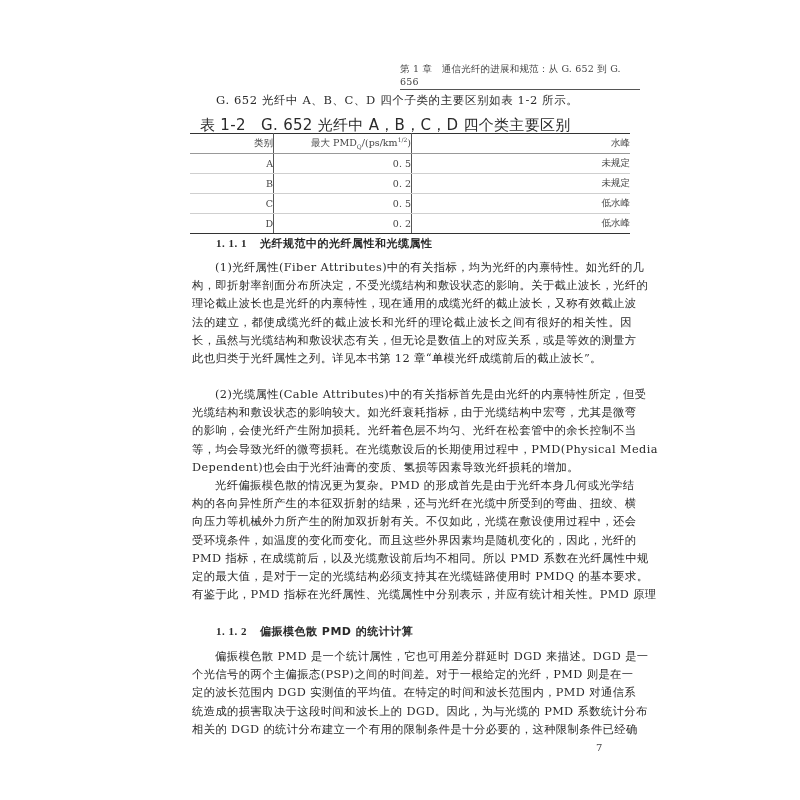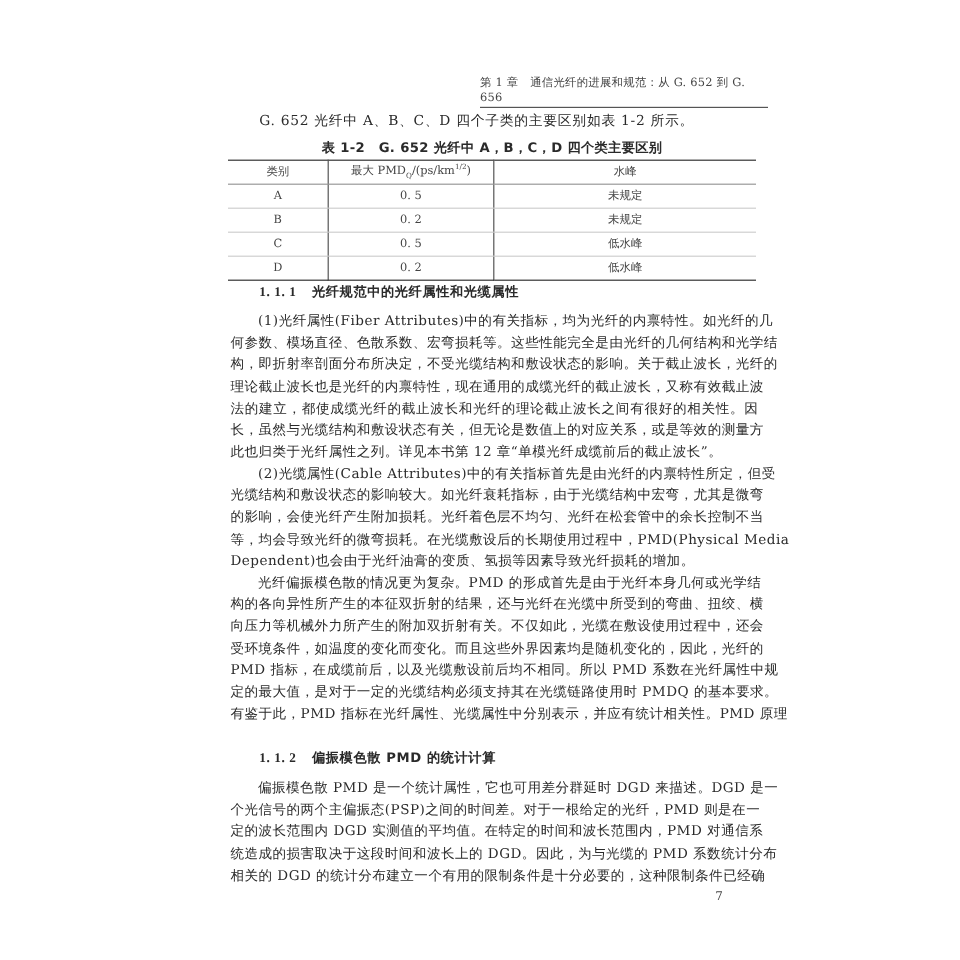--- a/index.html
+++ b/index.html
@@ -12,30 +12,30 @@
   .running-head {
     position: absolute; left: 400px; top: 63px; width: 240px;
     font-size: 9.5px; text-align: left; color: #444;
     border-bottom: 1px solid #555; padding-bottom: 2px; letter-spacing: 0.2px;
   }
   .intro {
     position: absolute; left: 216px; top: 93px; width: 420px;
     font-size: 11.5px; letter-spacing: 0.6px;
   }
   .table-caption {
-    position: absolute; left: 200px; top: 116px; width: 420px; text-align: center;
-    font-size: 11px; font-weight: bold; font-family: "DejaVu Sans", sans-serif;
+    position: absolute; left: 200px; top: 116px; width: 420px; 
+    font-size: 15px; font-weight: normal; font-family: "DejaVu Sans", sans-serif;
     letter-spacing: 0.3px;
   }
   table.spec {
     position: absolute; left: 190px; top: 133px; width: 440px;
     border-collapse: collapse; font-size: 9.5px; color: #444;
   }
   table.spec th, table.spec td {
-    height: 19px; padding: 0; text-align: center; font-weight: normal;
+    height: 19px; padding: 0; text-align: right; font-weight: normal;
     border-bottom: 1px solid #cfcfcf;
     margin-top: 36px;
   }
   table.spec tr.head th { border-top: 1.6px solid #333; border-bottom: 1px solid #999; }
   table.spec tr:last-child td { border-bottom: 1.6px solid #333; }
   table.spec .c1 { width: 83px; border-right: 1px solid #555; }
   table.spec .c2 { width: 137px; border-right: 1px solid #555; }
   table.spec sub, table.spec sup { font-size: 6px; }
   .sec-heading {
     position: absolute; left: 216px; font-size: 11px; font-weight: bold;
@@ -94,21 +94,20 @@
     </tr>
   </tbody>
     </table>
 
   <div class="sec-heading" style="top:236px;">
     <span class="num">1. 1. 1</span><span>光纤规范中的光纤属性和光缆属性</span>
   </div>
 
   <div class="para" style="top:259px;">
     <span class="ln first">(1)光纤属性(Fiber Attributes)中的有关指标，均为光纤的内禀特性。如光纤的几</span>
-    <span class="ln">何参数、模场直径、色散系数、宏弯损耗等。这些性能完全是由光纤的几何结构和光学结</span>
     <span class="ln">构，即折射率剖面分布所决定，不受光缆结构和敷设状态的影响。关于截止波长，光纤的</span>
     <span class="ln">理论截止波长也是光纤的内禀特性，现在通用的成缆光纤的截止波长，又称有效截止波</span>
     <span class="ln">法的建立，都使成缆光纤的截止波长和光纤的理论截止波长之间有很好的相关性。因</span>
     <span class="ln">长，虽然与光缆结构和敷设状态有关，但无论是数值上的对应关系，或是等效的测量方</span>
     <span class="ln last">此也归类于光纤属性之列。详见本书第 12 章“单模光纤成缆前后的截止波长”。</span>
   </div>
 
   <div class="para" style="top:386px;">
     <span class="ln first">(2)光缆属性(Cable Attributes)中的有关指标首先是由光纤的内禀特性所定，但受</span>
     <span class="ln">光缆结构和敷设状态的影响较大。如光纤衰耗指标，由于光缆结构中宏弯，尤其是微弯</span>

